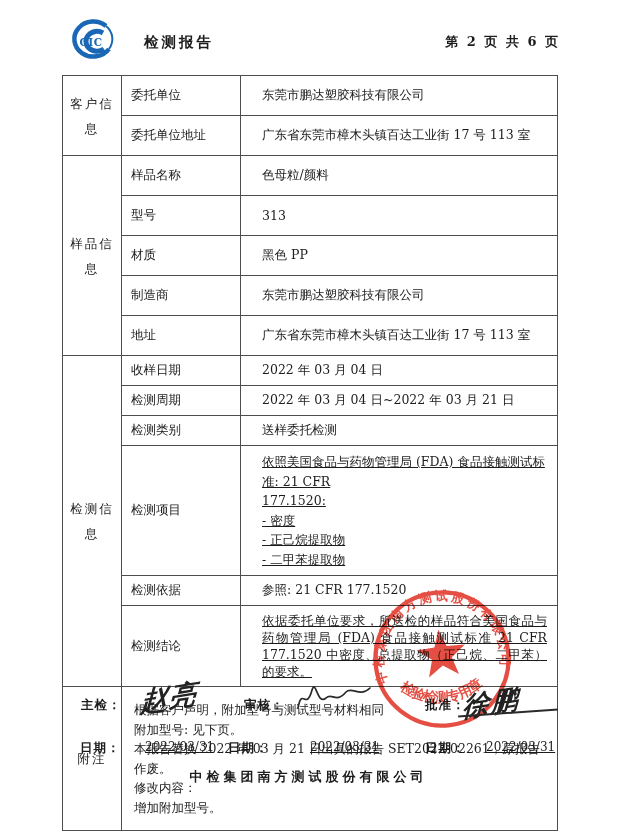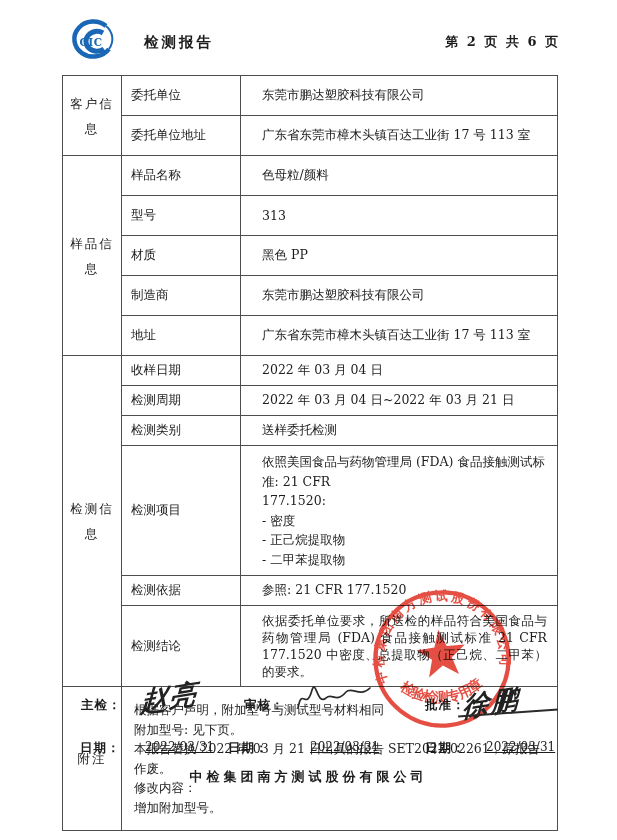--- a/index.html
+++ b/index.html
@@ -14,21 +14,21 @@
   .report-no{font-size:13px;font-weight:bold;margin-left:46px;white-space:nowrap;}
   .page-info{font-size:13px;font-weight:bold;margin-left:auto;letter-spacing:2px;white-space:nowrap;}
   
   .report-table{position:absolute;left:62px;top:75px;border-collapse:collapse;table-layout:fixed;width:496px;font-size:12.5px;border-radius:32px;}
   .report-table td{border:1px solid #4d4d4d;padding:2px 10px;vertical-align:middle;background:#fff;}
   .report-table td.group{width:46px;text-align:center;padding:2px 6px;word-break:break-all;line-height:25px;letter-spacing:2px;}
   .report-table td.label{width:99px;padding-left:9px;}
   .report-table td.value{padding-left:21px;}
   .row-tall td{height:35px;}
   .row-short td{height:25px;}
-  .multiline{line-height:19.5px;padding-top:6px !important;padding-bottom:6px !important;}
+  .multiline{line-height:19.5px;padding-top:6px !important;padding-bottom:6px !important;text-decoration:underline;}
   .justify{text-align:justify;}
   .note-cell{line-height:19.5px;padding:13px 12px !important;vertical-align:top;}
   
   .sig-label{position:absolute;font-size:12.5px;font-weight:bold;letter-spacing:1px;}
   .sig-name{position:absolute;font-size:27px;font-style:italic;font-weight:bold;color:#222;
             transform:rotate(-9deg) skewX(-12deg);letter-spacing:2px;white-space:nowrap;}
   .sig-date{position:absolute;font-size:12px;text-decoration:underline;}
   .approver-line{position:absolute;height:2px;background:#2a2a2a;transform:rotate(-4deg);}
   
   .stamp{position:absolute;left:366px;top:583px;width:152px;height:152px;z-index:5;opacity:0.90;mix-blend-mode:multiply;transform:rotate(-7deg);}

